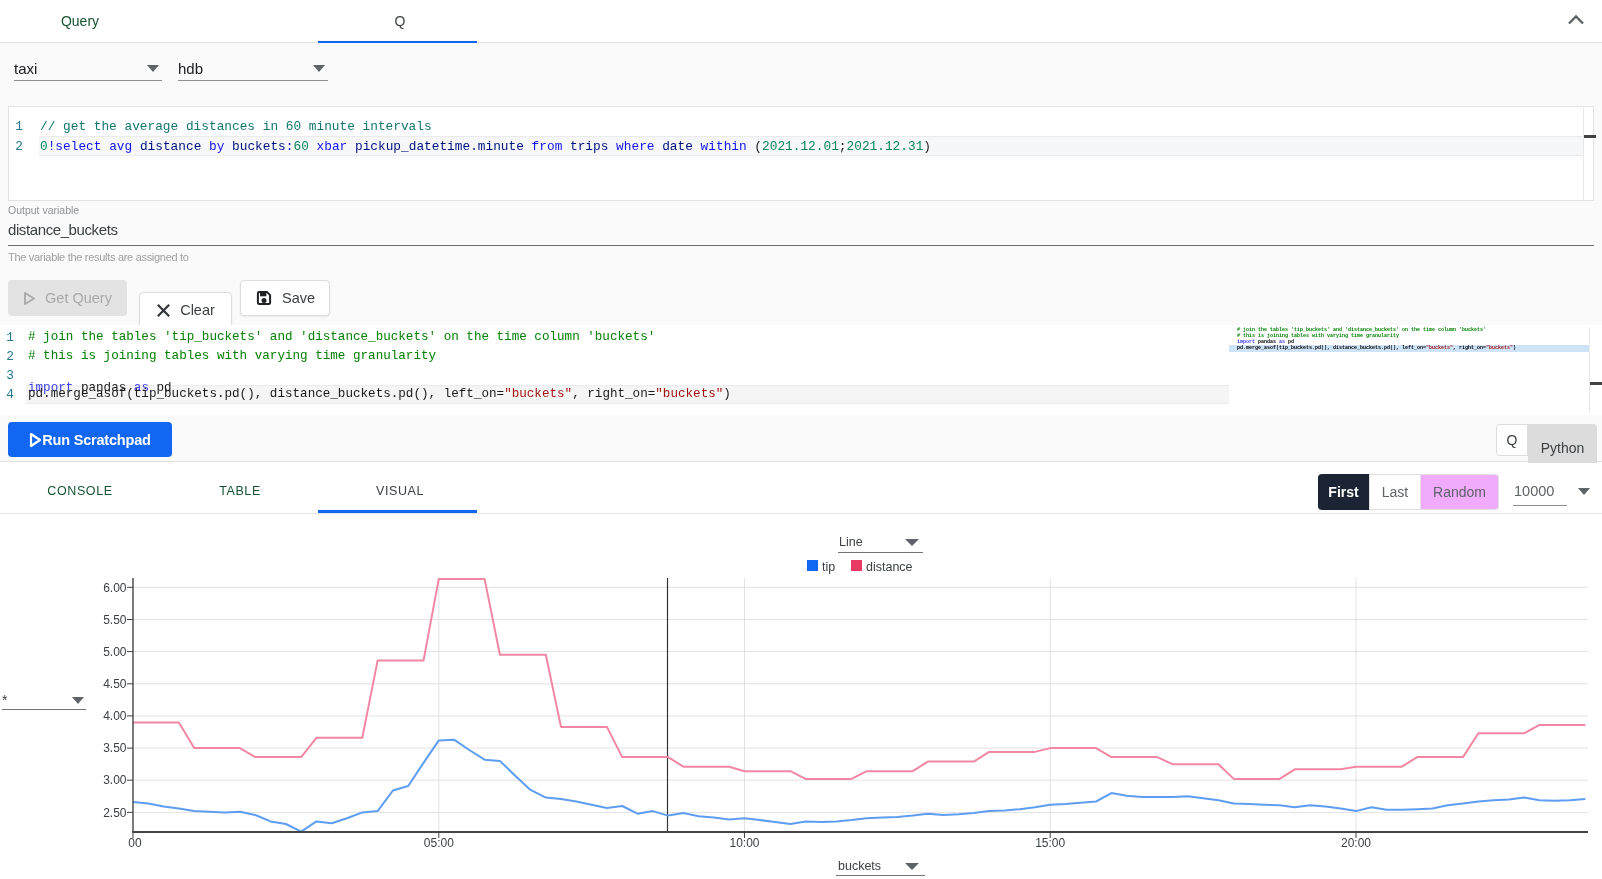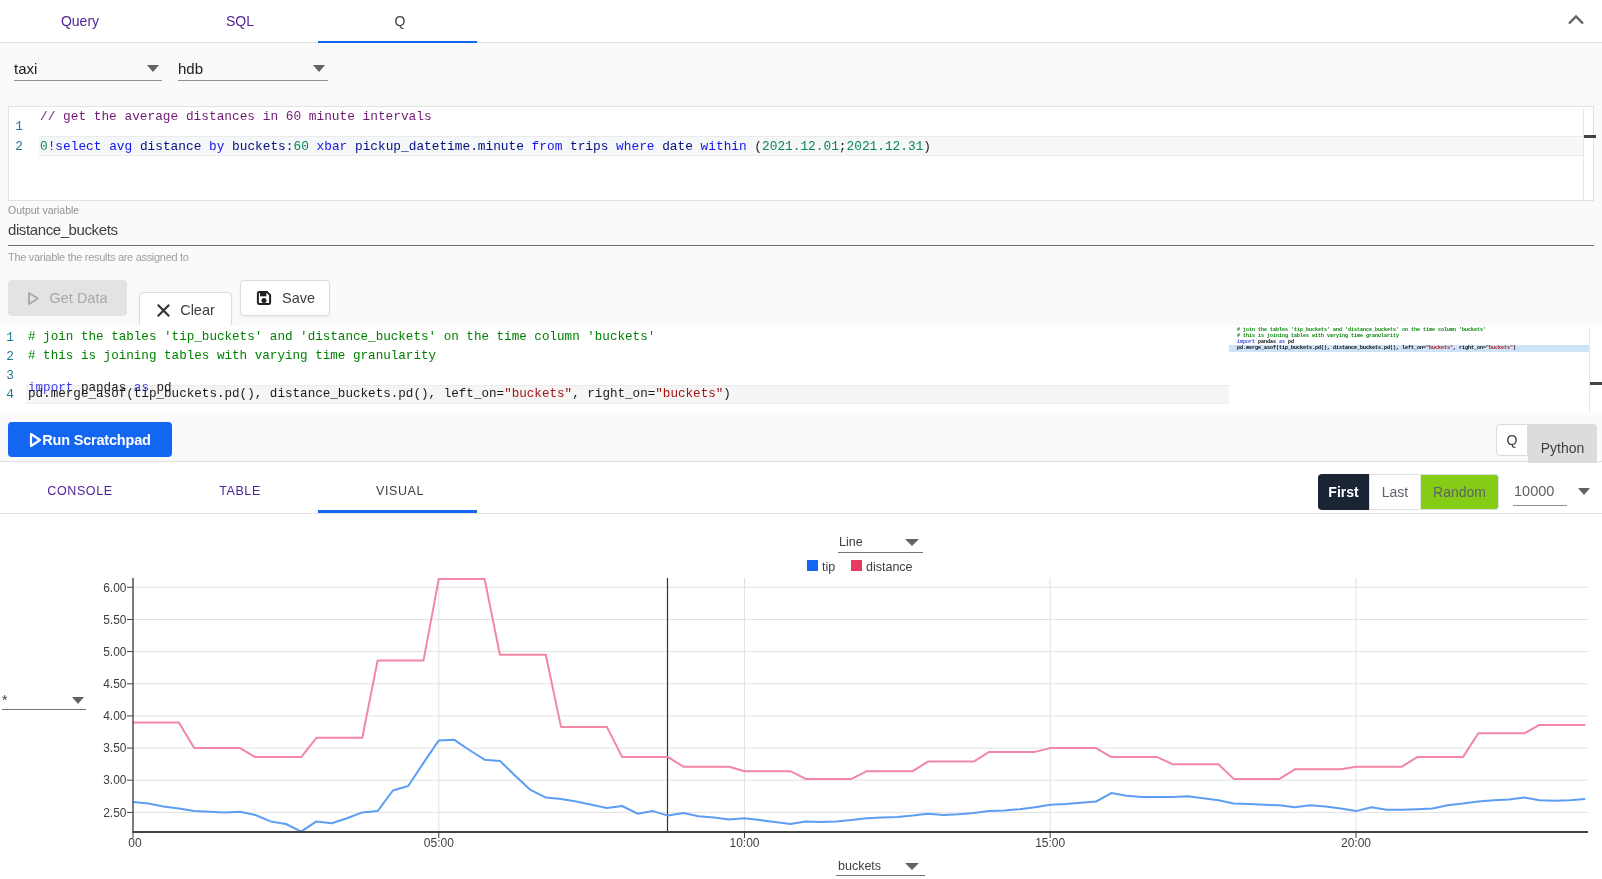--- a/index.html
+++ b/index.html
@@ -1,73 +1,72 @@
 <!DOCTYPE html>
 <html><head><meta charset="utf-8"><style>
 * { margin:0; padding:0; box-sizing:border-box; }
 html,body { width:1602px; height:879px; background:#fff; font-family:"Liberation Sans",sans-serif; overflow:hidden; }
 .abs { position:absolute; }
 body { position:relative; }
 
 .tabs1 { left:0; top:0; width:1602px; height:43px; background:#fff; border-bottom:1px solid #e1e1e1; }
-.tab { position:absolute; top:0; width:160px; height:42px; line-height:42px; text-align:center; font-size:14px; color:#4c1d95; }
+.tab { position:absolute; top:0; width:160px; height:42px; line-height:42px; text-align:center; font-size:14px; color:#14532d; }
 .sec2 { left:0; top:43px; width:1602px; height:419px; background:#fafafa; border-bottom:1px solid #e0e0e0; }
 .ddl { border-bottom:1px solid #8f8f8f; position:absolute; }
 .ddtext { position:absolute; font-size:15px; color:#202124; }
 .arrow { position:absolute; width:0; height:0; border-left:6px solid transparent; border-right:6px solid transparent; border-top:7px solid #5f6368; }
 .ed1 { left:8px; top:106px; width:1586px; height:95px; background:#fff; border:1px solid #e2e2e2; position:absolute; }
 .mono { font-family:"Liberation Mono",monospace; white-space:pre; }
 .eline { position:absolute; height:19.5px; line-height:19.5px; font-size:12.8px; }
 .lnum { position:absolute; text-align:right; color:#237893; font-family:"Liberation Mono",monospace; font-size:12.8px; height:19.5px; line-height:19.5px; }
 .btn { position:absolute; height:36px; border-radius:4px; font-size:14.5px; display:flex; align-items:center; justify-content:center; gap:9px; }
 .wbtn { background:#fff; border:1px solid #dcdcdc; box-shadow:0 1px 2px rgba(0,0,0,0.08); color:#3c4043; }
 .seg { position:absolute; font-size:14px; display:flex; align-items:center; justify-content:center; }
 .axlab { font:12px "Liberation Sans",sans-serif; fill:#3c4043; }
 .tab2txt { font-size:12.5px; letter-spacing:0.6px; }
 .chart { position:absolute; left:0; top:525px; }
 </style></head>
 <body>
 <div class="abs tabs1">
   <div class="tab" style="left:0">Query</div>
-  <div class="tab" style="left:160px">SQL</div>
   <div class="tab" style="left:320px; color:#3c4043;">Q</div>
   <div class="abs" style="left:318px; top:41px; width:159px; height:3px; background:#1266f1;"></div>
   <svg class="abs" style="left:1566px; top:13px;" width="20" height="14" viewBox="0 0 20 14">
       <path d="M3 10.5 L10 3.5 L17 10.5" fill="none" stroke="#5f6368" stroke-width="2.4"></path>
     </svg>
 </div>
 <div class="abs sec2"></div>
 
 <div class="ddtext" style="left:14px; top:60px;">taxi</div>
 <div class="ddl" style="left:14px; top:80px; width:148px;"></div>
 <div class="arrow" style="left:147px; top:65px;"></div>
 <div class="ddtext" style="left:178px; top:60px;">hdb</div>
 <div class="ddl" style="left:178px; top:80px; width:150px;"></div>
 <div class="arrow" style="left:313px; top:65px;"></div>
 
 <div class="ed1">
   <div class="abs" style="left:30px; top:29px; width:1544px; height:19.5px; background:#f6f7f8; border-top:1px solid #ebebeb; border-bottom:1px solid #ebebeb;"></div>
   <div class="lnum" style="left:0; top:10px; width:14px;">1</div>
   <div class="lnum" style="left:0; top:29.5px; width:14px;">2</div>
-  <div class="eline mono" style="left:31px; top:0; color:#701a75;">// get the average distances in 60 minute intervals</div>
+  <div class="eline mono" style="left:31px; top:10px; color:#0f766e;">// get the average distances in 60 minute intervals</div>
   <div class="eline mono" style="left:31px; top:29.5px;"><span style="color:#098658">0</span><span style="color:#1414f0">!select</span> <span style="color:#1414f0">avg</span> <span style="color:#001080">distance</span> <span style="color:#1414f0">by</span> <span style="color:#001080">buckets</span><span style="color:#1414f0">:</span><span style="color:#098658">60</span> <span style="color:#1414f0">xbar</span> <span style="color:#001080">pickup_datetime.minute</span> <span style="color:#1414f0">from</span> <span style="color:#001080">trips</span> <span style="color:#1414f0">where</span> <span style="color:#001080">date</span> <span style="color:#1414f0">within</span> <span style="color:#1b1b1b">(</span><span style="color:#098658">2021.12.01</span><span style="color:#1b1b1b">;</span><span style="color:#098658">2021.12.31</span><span style="color:#1b1b1b">)</span></div>
   <div class="abs" style="left:1574px; top:1px; width:1px; height:92px; background:#e8e8e8;"></div>
   <div class="abs" style="left:1575px; top:28px; width:12px; height:2.5px; background:#424242;"></div>
 </div>
 
 <div class="abs" style="left:8px; top:204px; font-size:10.5px; color:#8f9296;">Output variable</div>
 <div class="abs" style="left:8px; top:221px; font-size:15px; letter-spacing:-0.4px; color:#3c4043;">distance_buckets</div>
 <div class="abs" style="left:8px; top:245px; width:1586px; height:1px; background:#6f6f6f;"></div>
 <div class="abs" style="left:8px; top:251px; font-size:11px; letter-spacing:-0.3px; color:#9e9e9e;">The variable the results are assigned to</div>
 
 <div class="btn" style="left:8px; top:280px; width:119px; background:#e3e3e3; color:#a9a9a9;">
   <svg width="13" height="15" viewBox="0 0 13 15">
       <path d="M2 2 L11 7.5 L2 13 Z" fill="none" stroke="#a8a8a8" stroke-width="1.8" stroke-linejoin="round"></path>
     </svg>
-  <span>Get Data</span>
+  <span>Get Query</span>
   </div>
 <div class="btn wbtn" style="left:139px; top:280px; width:93px;margin-top:12px;">
   <svg width="15" height="15" viewBox="0 0 15 15">
       <path d="M1.8 1.8 L13.2 13.2 M13.2 1.8 L1.8 13.2" stroke="#33363a" stroke-width="2.2"></path>
     </svg>
   <span>Clear</span>
   </div>
 <div class="btn wbtn" style="left:240px; top:280px; width:90px;">
   <svg width="18" height="18" viewBox="0 0 18 18">
       <path d="M2.9 4.3 C2.9 3.5 3.5 2.9 4.3 2.9 L11.9 2.9 L15.1 6.1 L15.1 13.7 C15.1 14.5 14.5 15.1 13.7 15.1 L4.3 15.1 C3.5 15.1 2.9 14.5 2.9 13.7 Z" fill="none" stroke="#202124" stroke-width="2"></path>
@@ -107,21 +106,21 @@
 <div class="seg" style="left:1528px; top:424px; width:69px; height:48px; background:#dcdcdc; border-radius:0 4px 4px 0; color:#3c4043;">Python</div>
 
 <div class="abs" style="left:0; top:463px; width:1602px; height:51px; background:#fff; border-bottom:1px solid #e3e3e3;">
   <div class="tab tab2txt" style="left:0; top:7px;">CONSOLE</div>
   <div class="tab tab2txt" style="left:320px; top:7px; color:#3c4043;">VISUAL</div>
   <div class="tab tab2txt" style="left:160px; top:7px;">TABLE</div>
   <div class="abs" style="left:318px; top:47px; width:159px; height:3px; background:#1266f1;"></div>
 </div>
 <div class="seg" style="left:1318px; top:474px; width:51px; height:36px; background:#1b2434; border-radius:4px 0 0 4px; color:#fff; font-weight:bold;">First</div>
 <div class="seg" style="left:1369px; top:474px; width:52px; height:36px; background:#fff; border:1px solid #e0e0e0; color:#5f6368;">Last</div>
-<div class="seg" style="left:1421px; top:474px; width:78px; height:36px; background:#84cc16; border:1px solid #e0e0e0; border-left:none; border-radius:0 4px 4px 0; color:#5f6368;">Random</div>
+<div class="seg" style="left:1421px; top:474px; width:78px; height:36px; background:#f0abfc; border:1px solid #e0e0e0; border-left:none; border-radius:0 4px 4px 0; color:#5f6368;">Random</div>
 <div class="abs" style="left:1514px; top:483px; font-size:14.5px; color:#5f6368;">10000</div>
 <div class="abs" style="left:1513px; top:505px; width:54px; height:1px; background:#8f8f8f;"></div>
 <div class="arrow" style="left:1578px; top:488px; border-left-width:6.5px; border-right-width:6.5px; border-top-width:7.5px;"></div>
 
 <svg class="chart" width="1602" height="354" viewBox="0 525 1602 354">
 <line x1="133" x2="1588" y1="587.3" y2="587.3" stroke="#e2e2e2" stroke-width="1"></line>
     <line x1="133" x2="1588" y1="619.5" y2="619.5" stroke="#e2e2e2" stroke-width="1"></line>
     <line x1="133" x2="1588" y1="651.6" y2="651.6" stroke="#e2e2e2" stroke-width="1"></line>
     <line x1="133" x2="1588" y1="683.8" y2="683.8" stroke="#e2e2e2" stroke-width="1"></line>
     <line x1="133" x2="1588" y1="715.9" y2="715.9" stroke="#e2e2e2" stroke-width="1"></line>

